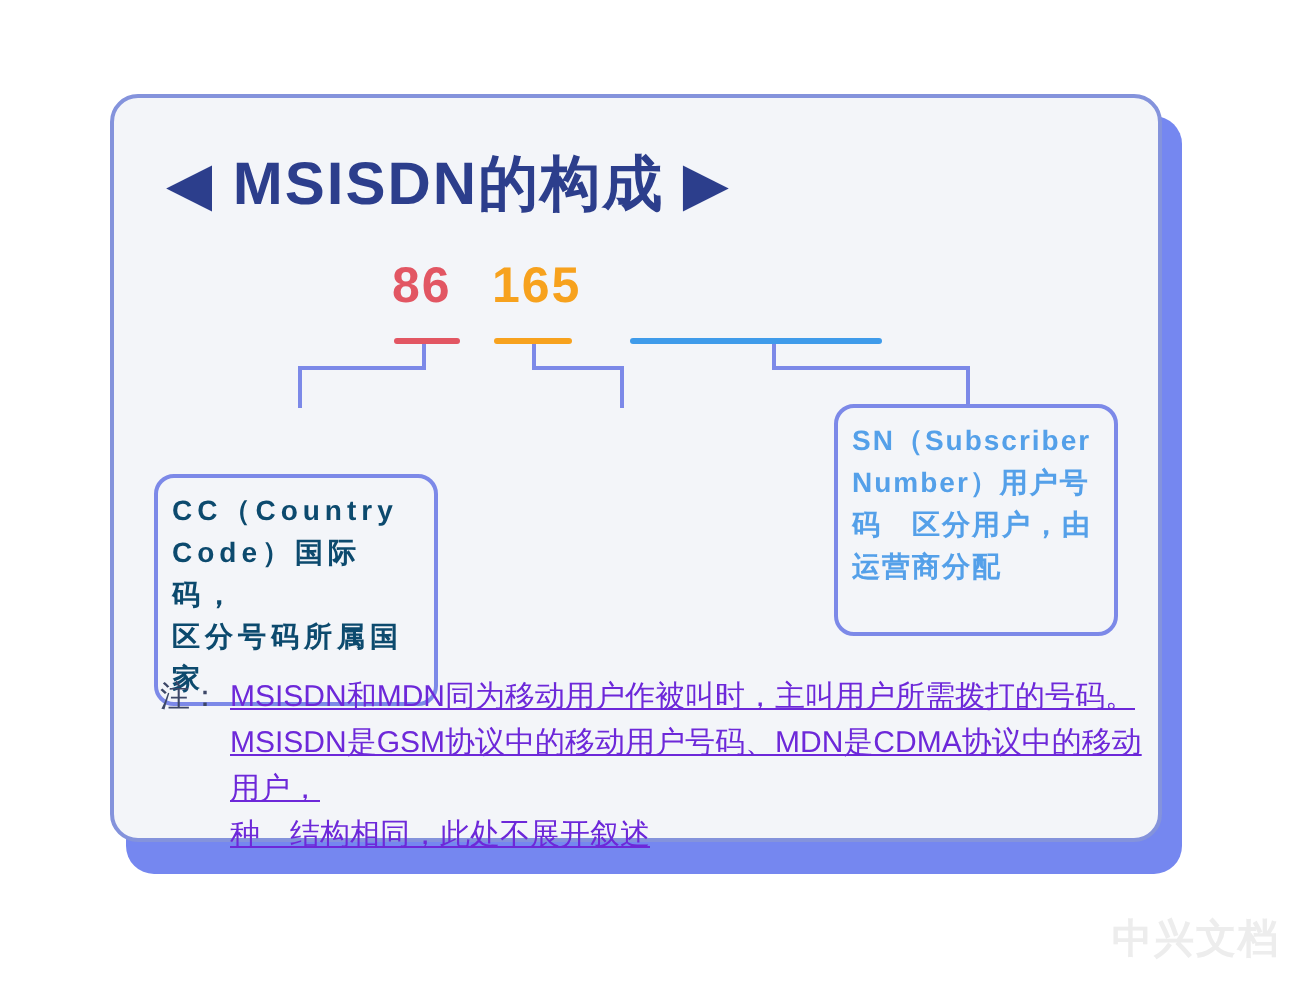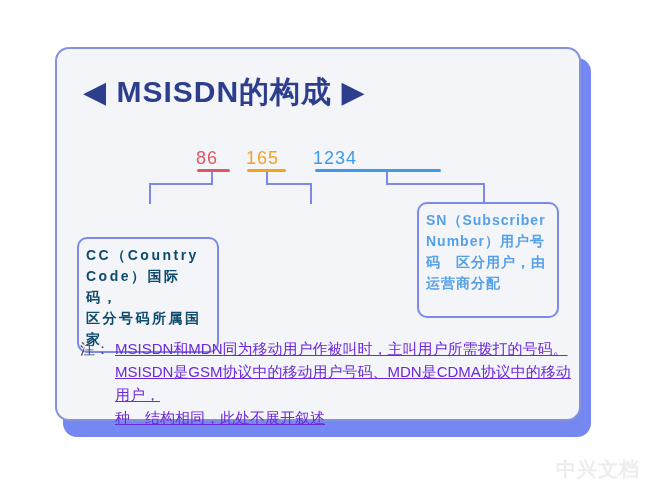--- a/index.html
+++ b/index.html
@@ -14,21 +14,21 @@
   }
   .card{
     position:absolute;left:55px;top:47px;width:522px;height:370px;
     border:2px solid;border-radius:14px;
   }
   .card-title{
     position:absolute;left:26px;top:23px;
     font-size:30px;font-weight:600;letter-spacing:1px;
   }
   .num{
-    position:absolute;top:99px;font-size:18px;font-weight:400;letter-spacing:1px;
+    position:absolute;top:80px;font-size:25px;font-weight:700;letter-spacing:1px;
   }
   .num-cc{left:139px;} .num-ndc{left:189px;} .num-sn1{left:256px;} .num-sn2{left:328px;}
   .underline{position:absolute;top:120px;height:3px;border-radius:2px;}
   .u-cc{left:140px;width:33px;}
   .u-ndc{left:190px;width:39px;}
   .u-sn{left:258px;width:126px;}
   .conn{position:absolute;}
   .conn.v{width:2px;} .conn.h{height:2px;}
   .c1a{left:154px;top:123px;height:13px;}
   .c1h{left:92px;top:134px;width:64px;}
@@ -63,21 +63,20 @@
 <body>
 
 <div class="card-shadow" style="background-color: rgb(117, 135, 240);"></div>
 
 <div class="card" style="background-color: rgb(243, 245, 249); border-color: rgb(132, 147, 220);">
 
   <div class="card-title" style="color: rgb(44, 62, 140);">◀ MSISDN的构成 ▶</div>
 
   <div class="num num-cc" style="color: rgb(226, 86, 99);">86</div>
   <div class="num num-ndc" style="color: rgb(247, 162, 30);">165</div>
-  <div class="num num-sn1" style="color: rgb(63, 155, 234);">1234</div>
 
   <div class="underline u-cc" style="background-color: rgb(226, 86, 99);"></div>
   <div class="underline u-ndc" style="background-color: rgb(247, 162, 30);"></div>
   <div class="underline u-sn" style="background-color: rgb(63, 155, 234);"></div>
 
   <div class="conn v c1a" style="background-color: rgb(124, 137, 232);"></div>
   <div class="conn h c1h" style="background-color: rgb(124, 137, 232);"></div>
   <div class="conn v c1b" style="background-color: rgb(124, 137, 232);"></div>
 
   <div class="conn v c2a" style="background-color: rgb(124, 137, 232);"></div>

